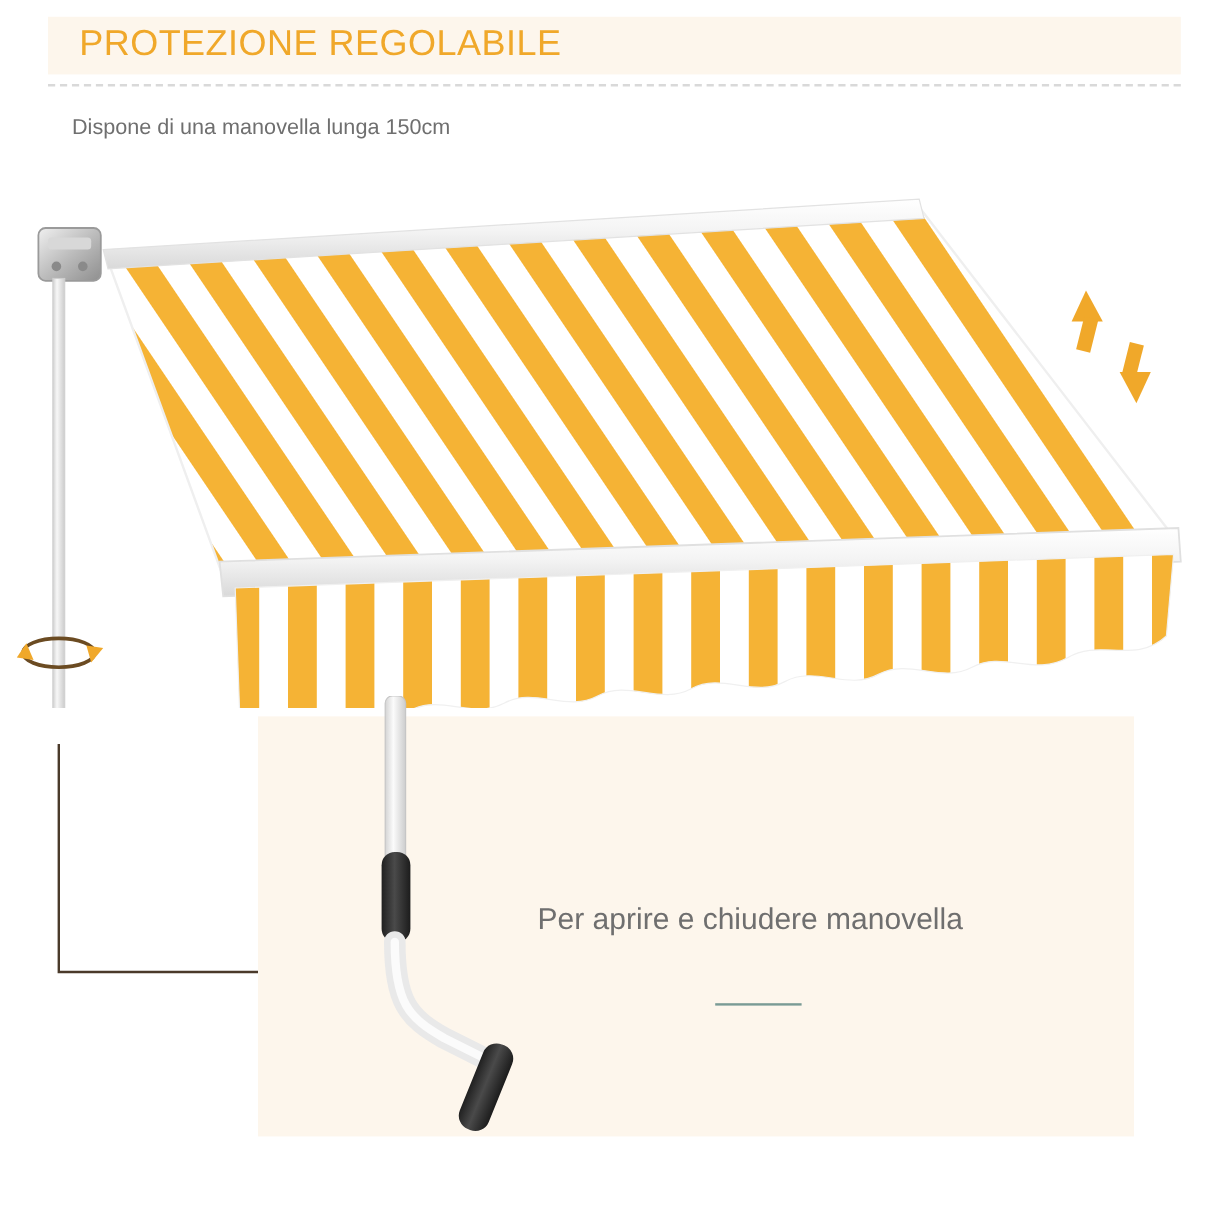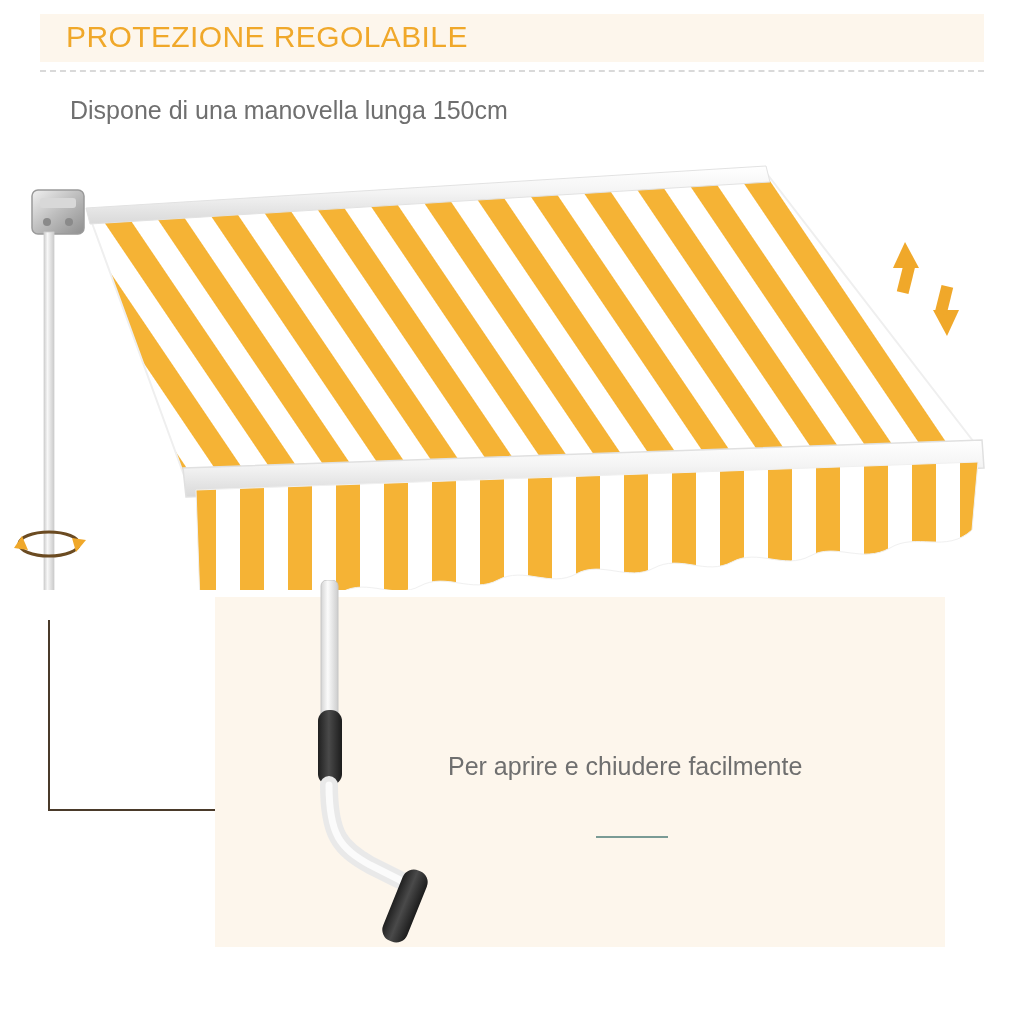--- a/index.html
+++ b/index.html
@@ -42,23 +42,23 @@
   }
   .header-rule {
     position: absolute;
     left: 40px;
     top: 70px;
     width: 944px;
     border-top: 2px dashed #d9d9d9;
   }
   .header-sub {
     position: absolute;
-    left: 70px;
+    left: 60px;
     top: 96px;
-    font-size: 25px;
+    font-size: 18px;
     color: #6f6f6f;
     white-space: nowrap;
   }
 
   
   .awning-wrap {
     position: absolute;
     left: 0;
     top: 150px;
     width: 1024px;
@@ -217,16 +217,16 @@
 
       <rect x="38" y="130" width="24" height="75" rx="11" fill="url(#gripGrad)"></rect>
 
       <path d="M49,205 C49,255 60,268 90,285 L120,300" fill="none" stroke="#e9e9e9" stroke-width="18" stroke-linecap="round"></path>
       <path d="M49,205 C49,255 60,268 90,285 L120,300" fill="none" stroke="#ffffff" stroke-width="7" stroke-linecap="round" opacity="0.8"></path>
 
       <rect x="112" y="288" width="26" height="76" rx="12" fill="url(#gripGrad)" transform="rotate(22 125 326)"></rect>
     </svg>
   </div>
 
-  <div class="callout-text">Per aprire e chiudere facilmente</div>
+  <div class="callout-text">Per aprire e chiudere manovella</div>
   <div class="callout-underline"></div>
 
 </div>
 
 </body></html>

